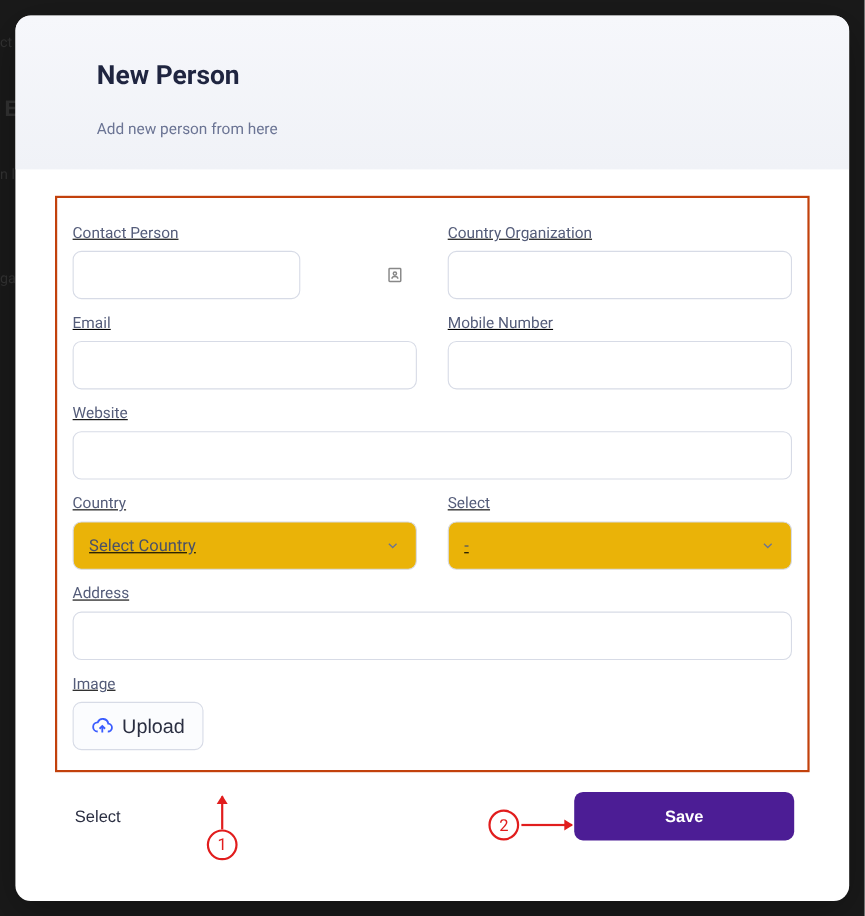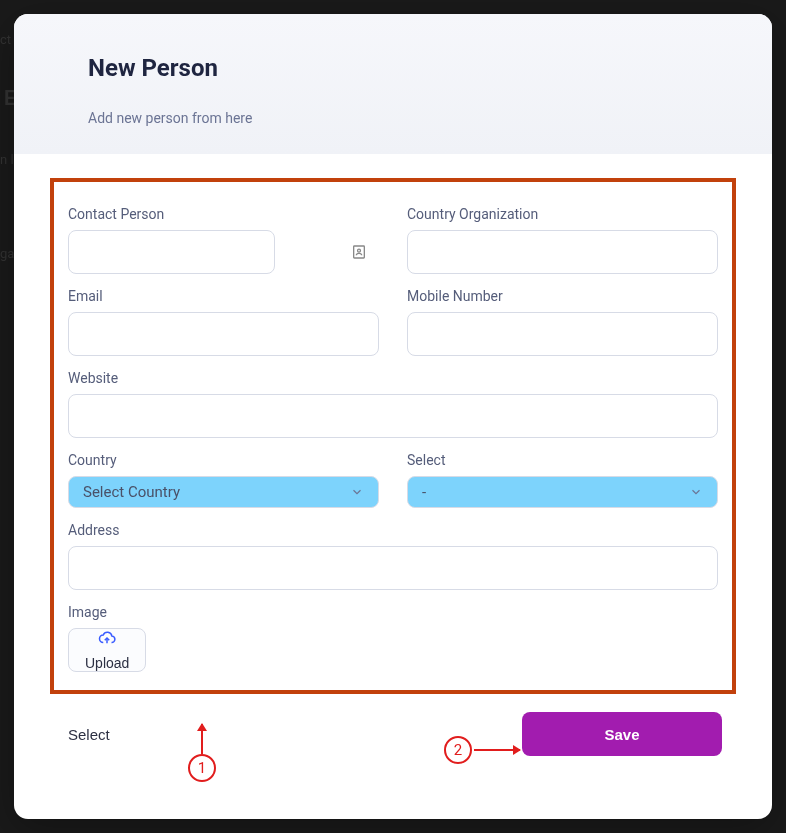--- a/index.html
+++ b/index.html
@@ -46,23 +46,24 @@
       margin-bottom: 28px;
     }
     .modal-subtitle {
       font-size: 14px;
       color: #6b7494;
     }
     .modal-body {
       padding: 24px 36px 30px 36px;
     }
     .highlight-box {
-      border: 4px solid #c2410c;
+      border: 2px solid #c2410c;
       padding: 10px 14px 18px 14px;
       position: relative;
+      text-decoration: underline;
     }
     .form-row {
       display: flex;
       gap: 28px;
       margin-top: 6px;
     }
     .form-group {
       flex: 1;
       display: flex;
       flex-direction: column;
@@ -94,26 +95,26 @@
       position: absolute;
       right: 12px;
       top: 50%;
       transform: translateY(-50%);
       width: 16px;
       height: 16px;
       color: #888;
       pointer-events: none;
     }
     .select {
-      height: 32px;
+      height: 44px;
       border: 1px solid #d7dbe6;
       border-radius: 8px;
       padding: 0 36px 0 14px;
       font-size: 15px;
-      background: #7dd3fc;
+      background: #eab308;
       color: #4a5168;
       display: flex;
       align-items: center;
       cursor: pointer;
       position: relative;
     }
     .chevron {
       position: absolute;
       right: 14px;
       top: 50%;
@@ -124,25 +125,24 @@
     }
     .upload-btn {
       display: inline-flex;
       align-items: center;
       gap: 8px;
       height: 44px;
       padding: 0 16px;
       border: 1px solid #d7dbe6;
       border-radius: 8px;
       background: #fbfcfe;
-      font-size: 14px;
+      font-size: 18px;
       font-weight: 500;
       color: #2b2f42;
       cursor: pointer;
-      flex-direction: column;
     }
     .upload-icon {
       width: 20px;
       height: 20px;
       color: #3a5cff;
     }
     .footer-row {
       display: flex;
       justify-content: space-between;
       align-items: center;
@@ -151,21 +151,21 @@
     .clear-btn {
       font-size: 15px;
       color: #2b2f42;
       font-weight: 500;
       background: none;
       border: none;
       cursor: pointer;
       padding: 8px 4px;
     }
     .save-btn {
-      background: #a21caf;
+      background: #4c1d95;
       color: #fff;
       border: none;
       height: 44px;
       width: 200px;
       border-radius: 8px;
       font-size: 15px;
       font-weight: 600;
       cursor: pointer;
     }
     

